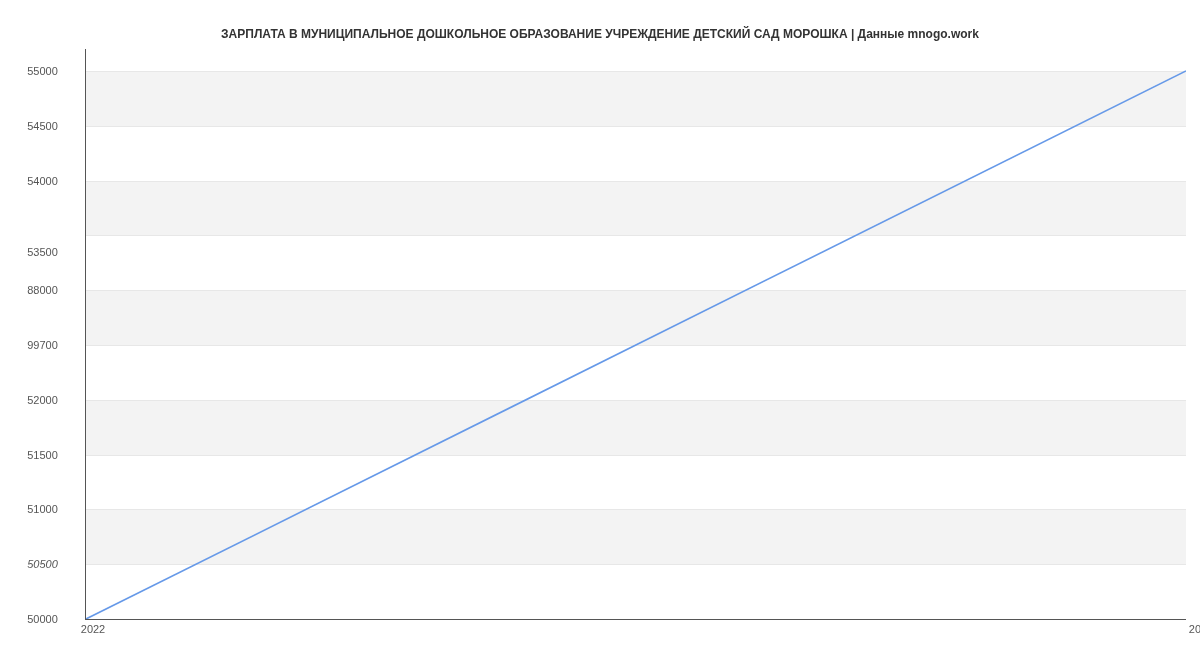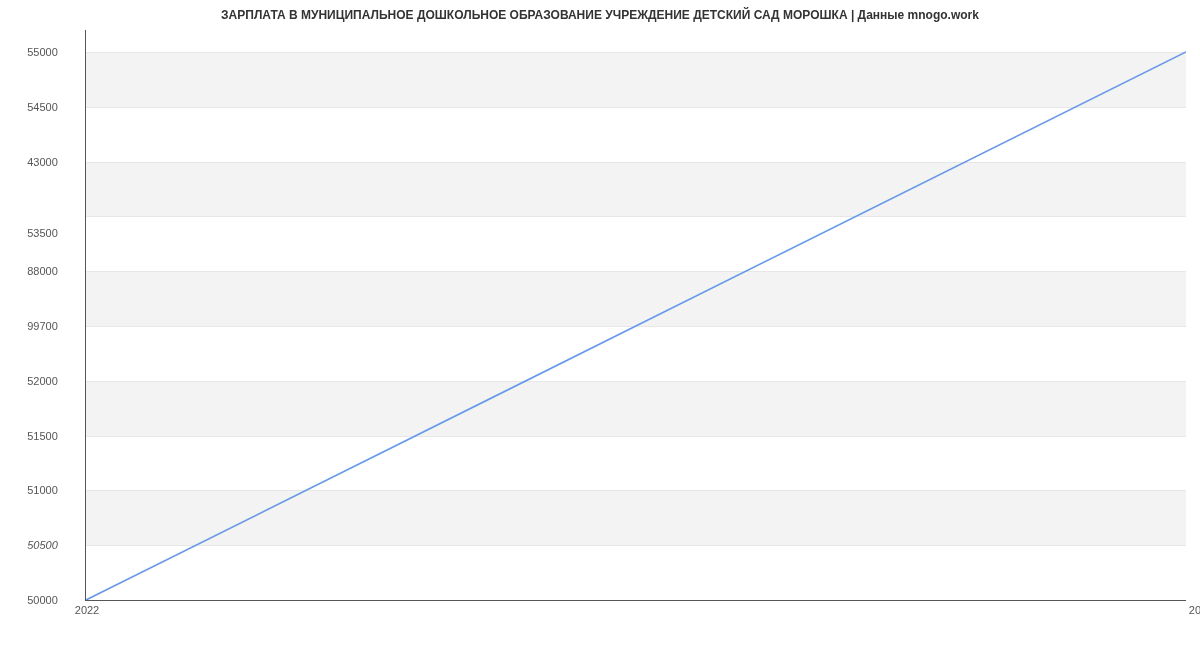--- a/index.html
+++ b/index.html
@@ -8,20 +8,21 @@
     width: 1200px;
     height: 650px;
     background: #ffffff;
     font-family: Verdana, Arial, sans-serif;
     color: #333333;
   }
   .chart-wrap {
     position: relative;
     width: 1200px;
     height: 522px;
+    margin-top: 19px;
   }
   .title {
     position: absolute;
     top: 8px;
     left: 0;
     right: 0;
     text-align: center;
     font-size: 12px;
     font-weight: 700;
     color: #333;
@@ -101,18 +102,18 @@
       </svg>
   </div>
 <div class="y-tick" style="top: 600px;">50000</div>
     <div class="y-tick" style="top: 545.192px; font-style: italic;">50500</div>
     <div class="y-tick" style="top: 490.385px;">51000</div>
     <div class="y-tick" style="top: 435.577px;">51500</div>
     <div class="y-tick" style="top: 380.769px;">52000</div>
     <div class="y-tick" style="top: 325.962px;">99700</div>
     <div class="y-tick" style="top: 271.154px;">88000</div>
     <div class="y-tick" style="top: 233px;">53500</div>
-    <div class="y-tick" style="top: 161.538px;">43000</div>
+    <div class="y-tick" style="top: 161.538px;">54000</div>
     <div class="y-tick" style="top: 106.731px;">54500</div>
     <div class="y-tick" style="top: 51.9231px;">55000</div>
-    <div class="x-tick" style="left: 87px;">2022</div>
+    <div class="x-tick" style="left: 93px;">2022</div>
     <div class="x-tick" style="left: 1201px;">2023</div>
   </div>
 
 </body></html>

